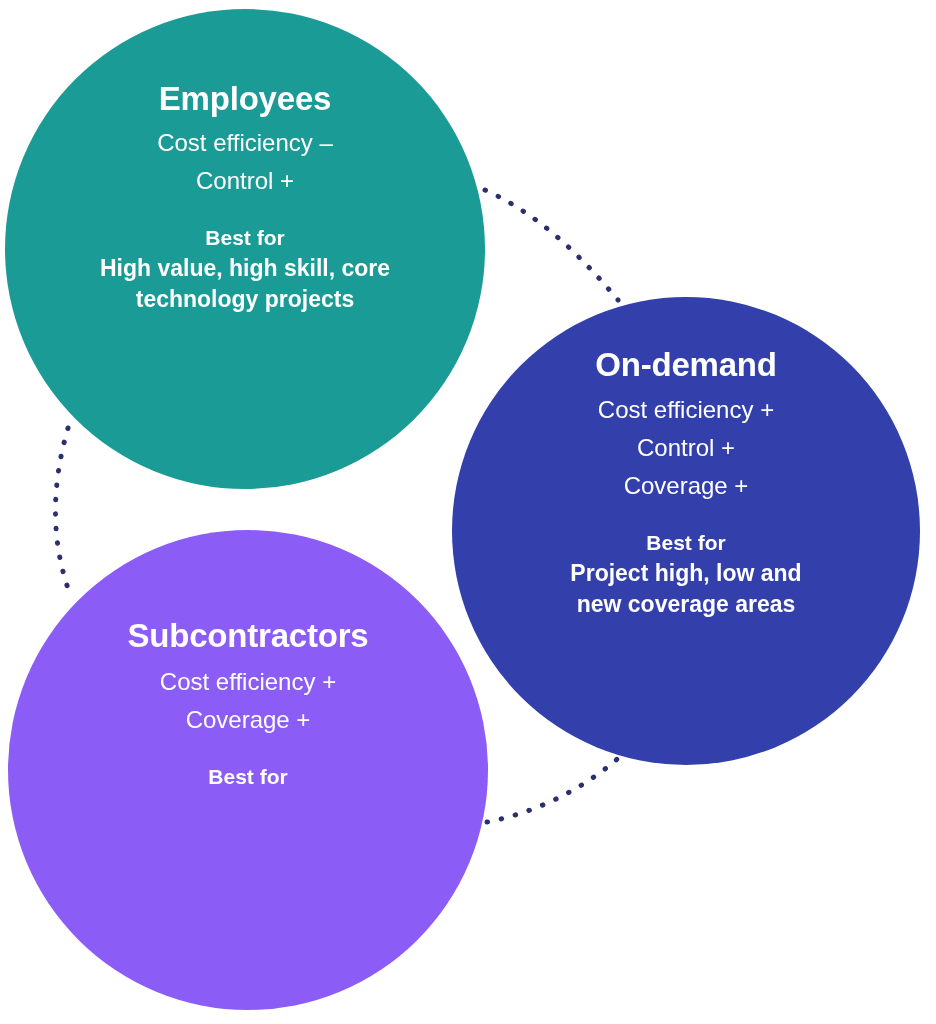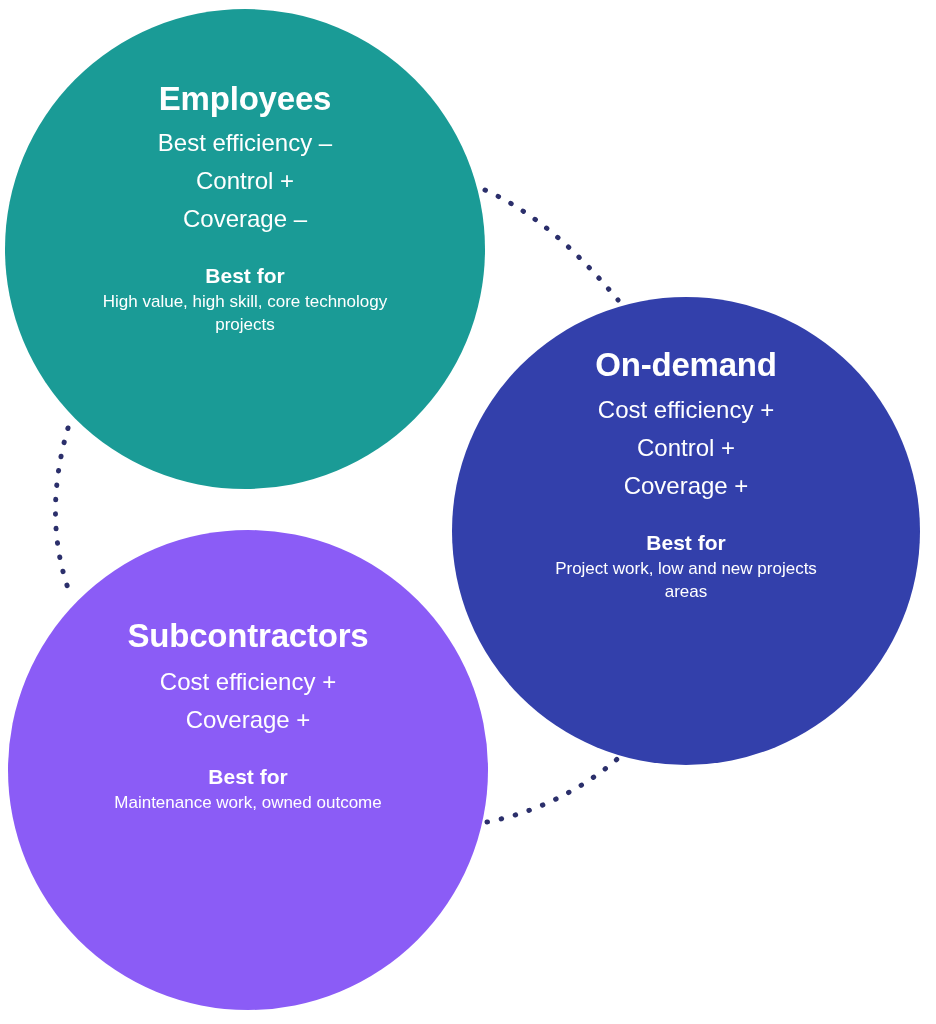--- a/index.html
+++ b/index.html
@@ -54,22 +54,22 @@
     font-weight: normal;
     line-height: 1.58;
     white-space: nowrap;
   }
   .bestfor-label {
     font-size: 21px;
     font-weight: bold;
     line-height: 1.5;
   }
   .bestfor-text {
-    font-size: 17px;
-    font-weight: normal;
+    font-size: 23px;
+    font-weight: bold;
     line-height: 1.33;
   }
   .gap-block {
     height: 22px;
   }
 
   
   #bubble-employees {
     left: 5px;
     top: 9px;
@@ -113,45 +113,43 @@
     <path d="M 485,190 C 540,215 580,255 618,300" fill="none" stroke="#2b2f6b" stroke-width="5" stroke-linecap="round" stroke-dasharray="0.5 14"></path>
 
     <path d="M 68,428 C 50,490 52,545 70,594" fill="none" stroke="#2b2f6b" stroke-width="5" stroke-linecap="round" stroke-dasharray="0.5 14"></path>
 
     <path d="M 487,822 C 540,812 590,785 625,752" fill="none" stroke="#2b2f6b" stroke-width="5" stroke-linecap="round" stroke-dasharray="0.5 14"></path>
   </svg>
 
   <div class="bubble" id="bubble-employees" style="background: rgb(26, 155, 150);">
     <div class="bubble-title">Employees</div>
     <ul class="attr-list">
-      <li class="attr-row">Best efficiency –</li>
+      <li class="attr-row">Cost efficiency –</li>
       <li class="attr-row">Control +</li>
-      <li class="attr-row">Coverage –</li>
     </ul>
     <div class="gap-block"></div>
     <div class="bestfor-label">Best for</div>
     <div class="bestfor-text">High value, high skill, core technology projects</div>
   </div>
 
   <div class="bubble" id="bubble-ondemand" style="background: rgb(51, 64, 171);">
     <div class="bubble-title">On-demand</div>
     <ul class="attr-list">
       <li class="attr-row">Cost efficiency +</li>
       <li class="attr-row">Control +</li>
       <li class="attr-row">Coverage +</li>
     </ul>
     <div class="gap-block"></div>
     <div class="bestfor-label">Best for</div>
-    <div class="bestfor-text">Project work, low and new projects areas</div>
+    <div class="bestfor-text">Project high, low and new coverage areas</div>
   </div>
 
   <div class="bubble" id="bubble-subcontractors" style="background: #8b5cf6;">
     <div class="bubble-title">Subcontractors</div>
     <ul class="attr-list">
       <li class="attr-row">Cost efficiency +</li>
       <li class="attr-row">Coverage +</li>
     </ul>
     <div class="gap-block"></div>
     <div class="bestfor-label">Best for</div>
-    <div class="bestfor-text">Maintenance work, owned outcome</div>
   </div>
 
 </div>
 
 </body></html>

